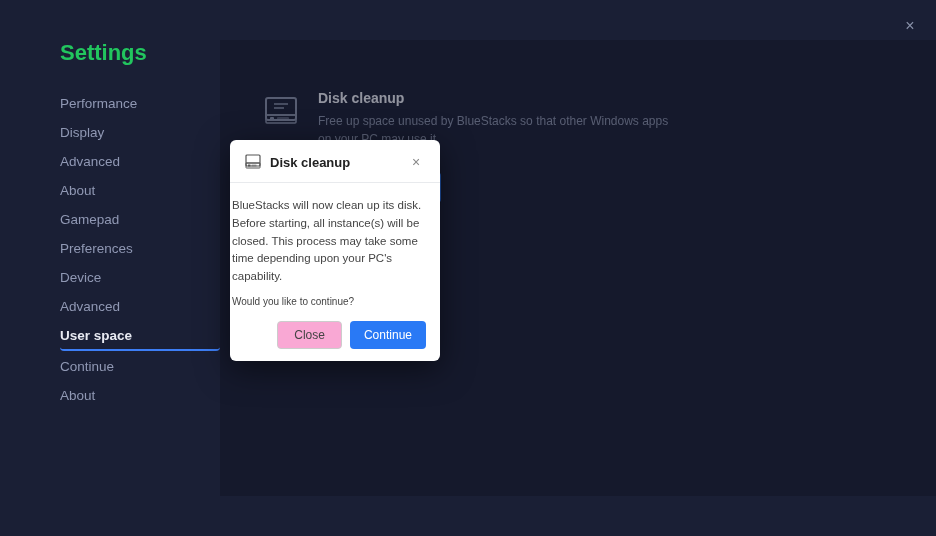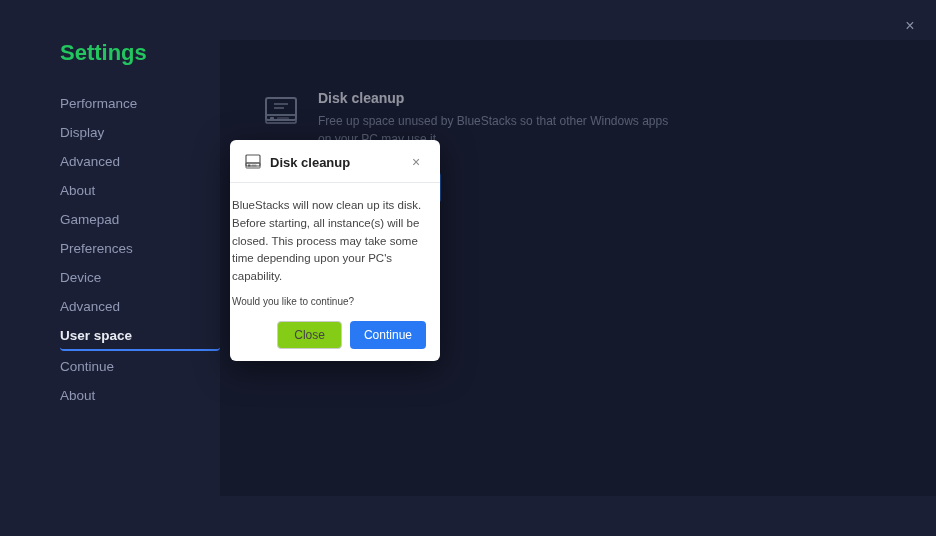--- a/index.html
+++ b/index.html
@@ -201,21 +201,21 @@
       margin-bottom: 14px;
     }
 
     .modal-actions {
       display: flex;
       gap: 8px;
       justify-content: flex-end;
     }
 
     .btn-close {
-      background: #84cc16;
+      background: #f9a8d4;
       color: #444;
       border: 1px solid #ccc;
       padding: 6px 16px;
       border-radius: 4px;
       font-size: 12px;
       cursor: pointer;
     }
 
     .btn-continue {
       background: #2979f5;

